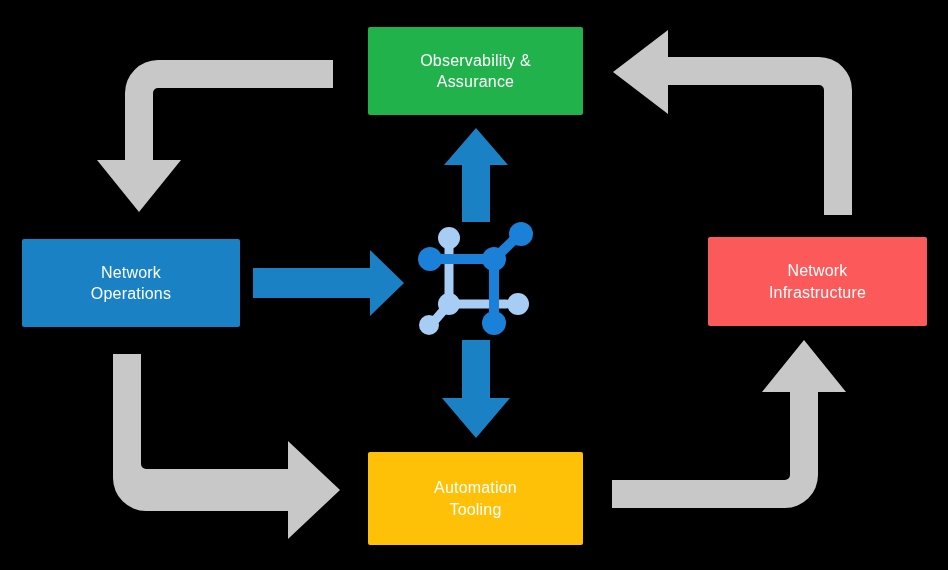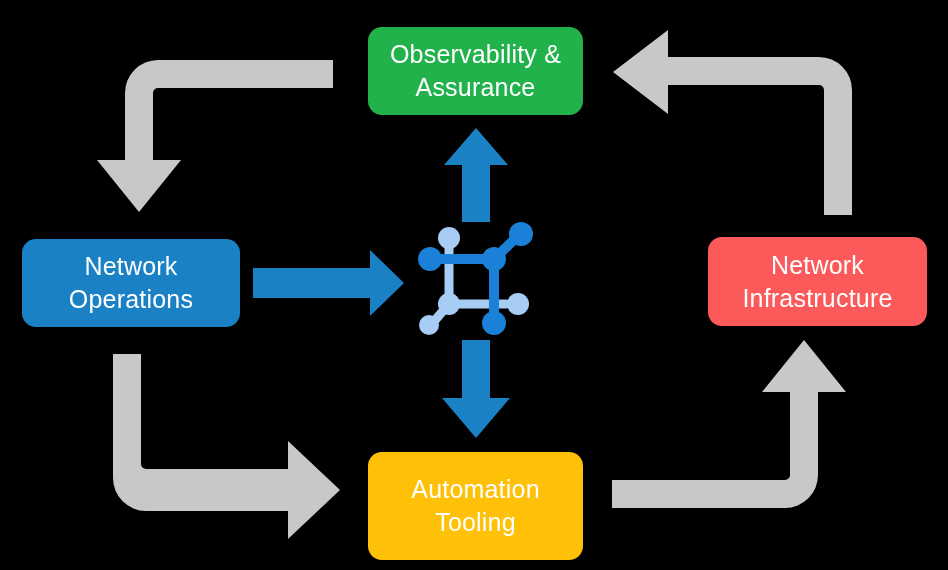--- a/index.html
+++ b/index.html
@@ -23,44 +23,44 @@
     top: 0;
     width: 948px;
     height: 570px;
   }
   .node-box {
     position: absolute;
     display: flex;
     align-items: center;
     justify-content: center;
     text-align: center;
-    border-radius: 14px;
+    border-radius: 2px;
     color: #ffffff;
-    font-size: 25px;
+    font-size: 16px;
     line-height: 1.32;
     font-weight: 400;
     letter-spacing: 0.2px;
     box-sizing: border-box;
-    padding: 4px 10px;
+    padding: 4px 26px;
     white-space: pre-line;
   }
   #box-observability {
     left: 368px; top: 27px; width: 215px; height: 88px;
     background: #22b24c;
   }
   #box-network-operations {
     left: 22px; top: 239px; width: 218px; height: 88px;
     background: #1b81c5;
   }
   #box-network-infrastructure {
     left: 708px; top: 237px; width: 219px; height: 89px;
     background: #fc5a5a;
   }
   #box-automation-tooling {
-    left: 368px; top: 452px; width: 215px; height: 108px;
+    left: 368px; top: 452px; width: 215px; height: 93px;
     background: #ffc107;
   }
   #network-icon {
     position: absolute;
     left: 418px; top: 218px;
     width: 118px; height: 118px;
   }
 </style>
 </head>
 <body>

